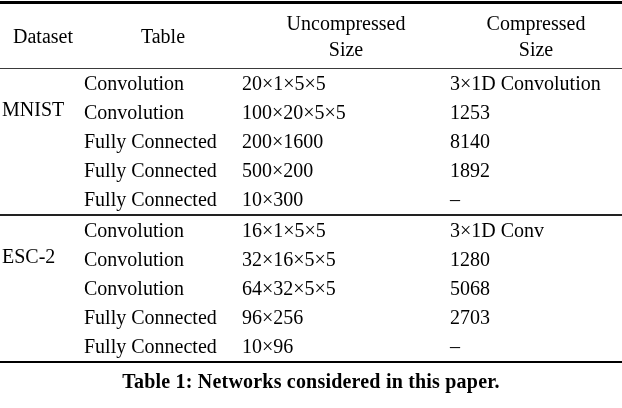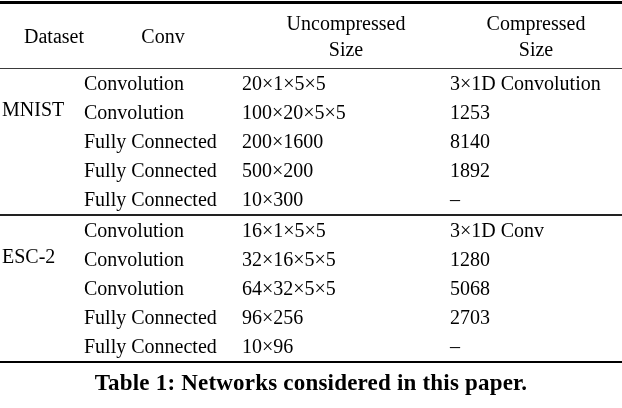--- a/index.html
+++ b/index.html
@@ -29,21 +29,21 @@
   thead { border-bottom: 1.5px solid #3a3a3a; }
   thead th {
     font-weight: normal;
     height: 64px;
     vertical-align: middle;
     text-align: center;
     white-space: pre-line;
     line-height: 26px;
     padding: 0;
   }
-  thead th.h-dataset { text-align: right; padding-left: 2px; }
+  thead th.h-dataset { text-align: center; padding-left: 2px; }
 
   tbody + tbody { border-top: 2px solid #222222; }
 
   td {
     height: 29px;
     padding: 0;
     text-align: left;
     vertical-align: middle;
     white-space: nowrap;
     line-height: 29px;
@@ -51,39 +51,39 @@
   td.dataset-cell {
     text-align: left;
     padding-left: 2px;
     vertical-align: middle;
     padding-bottom: 64px; 
   }
   .caption {
     margin-top: 7px;
     text-align: center;
     font-weight: bold;
-    font-size: 23px;
+    font-size: 20px;
     letter-spacing: 0.2px;
   }
 </style>
 </head>
 <body>
 
 <div class="page">
   <table class="networks">
     <colgroup>
       <col class="c-dataset">
       <col class="c-layer">
       <col class="c-uncompressed">
       <col class="c-compressed">
     </colgroup>
     <thead>
       <tr>
         <th class="h-dataset">Dataset</th>
-        <th>Conv</th>
+        <th>Table</th>
         <th>Uncompressed
 Size</th>
         <th>Compressed
 Size</th>
       </tr>
     </thead>
 
   <tbody>
         <tr>
           <td rowspan="5" class="dataset-cell">MNIST</td>

